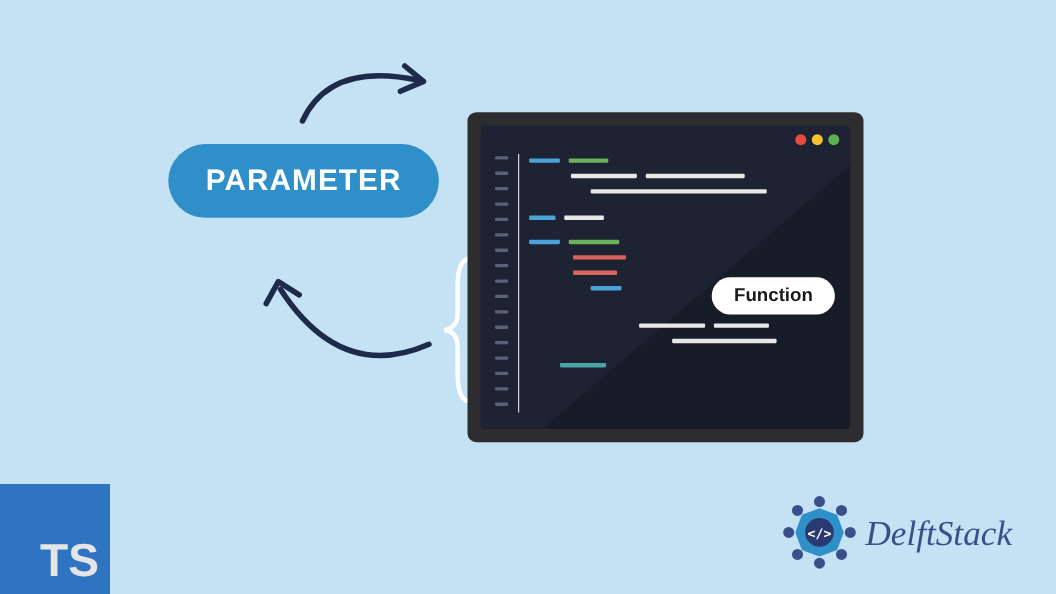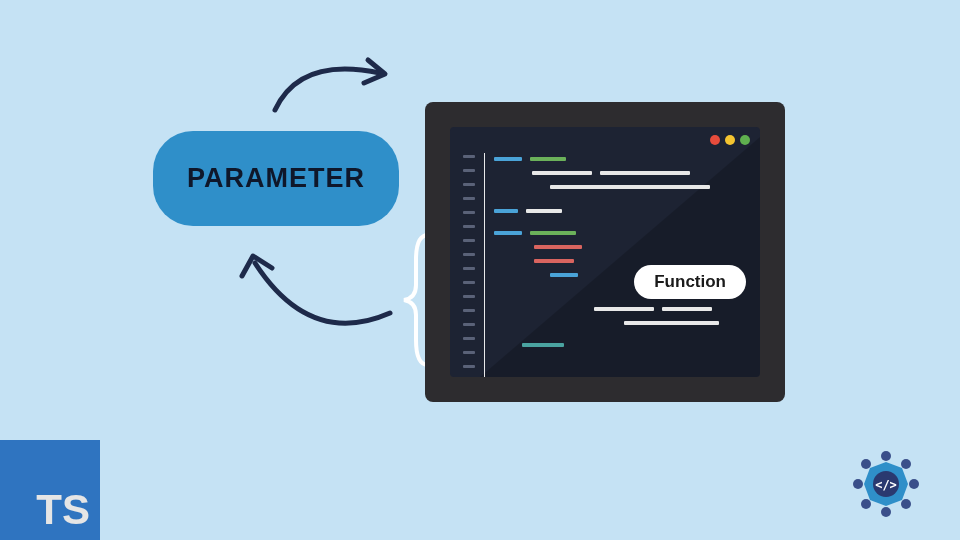--- a/index.html
+++ b/index.html
@@ -9,25 +9,25 @@
   background: #c5e2f4;
   position: relative;
   font-family: Arial, sans-serif;
   overflow: hidden;
 }
 .parameter-badge {
   position: absolute;
   left: 153px;
   top: 131px;
   background: #2f8fc9;
-  color: #0f172a;
+  color: #ffffff;
   font-weight: 900;
   font-size: 27px;
   letter-spacing: 1px;
-  padding: 32px 34px;
+  padding: 18px 34px;
   border-radius: 40px;
   font-family: Arial, sans-serif;
 }
 .arrow-top {
   position: absolute;
   left: 260px;
   top: 48px;
 }
 .arrow-bottom {
   position: absolute;
@@ -39,21 +39,21 @@
   left: 425px;
   top: 102px;
   width: 360px;
   height: 300px;
 }
 .monitor-frame {
   width: 100%;
   height: 100%;
   background: #2d2c2f;
   border-radius: 8px;
-  padding: 25px;
+  padding: 12px;
   position: relative;
 }
 .monitor-screen {
   width: 100%;
   height: 100%;
   background: #1d2333;
   border-radius: 4px;
   position: relative;
   overflow: hidden;
 }
@@ -279,13 +279,14 @@
         <circle cx="0" cy="28" r="5"></circle>
           <circle cx="-20" cy="20" r="5"></circle>
         <circle cx="-28" cy="0" r="5"></circle>
           <circle cx="-20" cy="-20" r="5"></circle>
       </g>
       <polygon points="0,-22 16,-16 22,0 16,16 0,22 -16,16 -22,0 -16,-16" fill="#2f8fc9"></polygon>
       <circle cx="0" cy="0" r="13" fill="#2a3970"></circle>
       <text x="0" y="5" text-anchor="middle" fill="#fff" font-size="12" font-family="monospace" font-weight="bold">&lt;/&gt;</text>
     </g>
   </svg>
+  <span class="logo-text">DelftStack</span>
 </div>
 
 </body></html>

